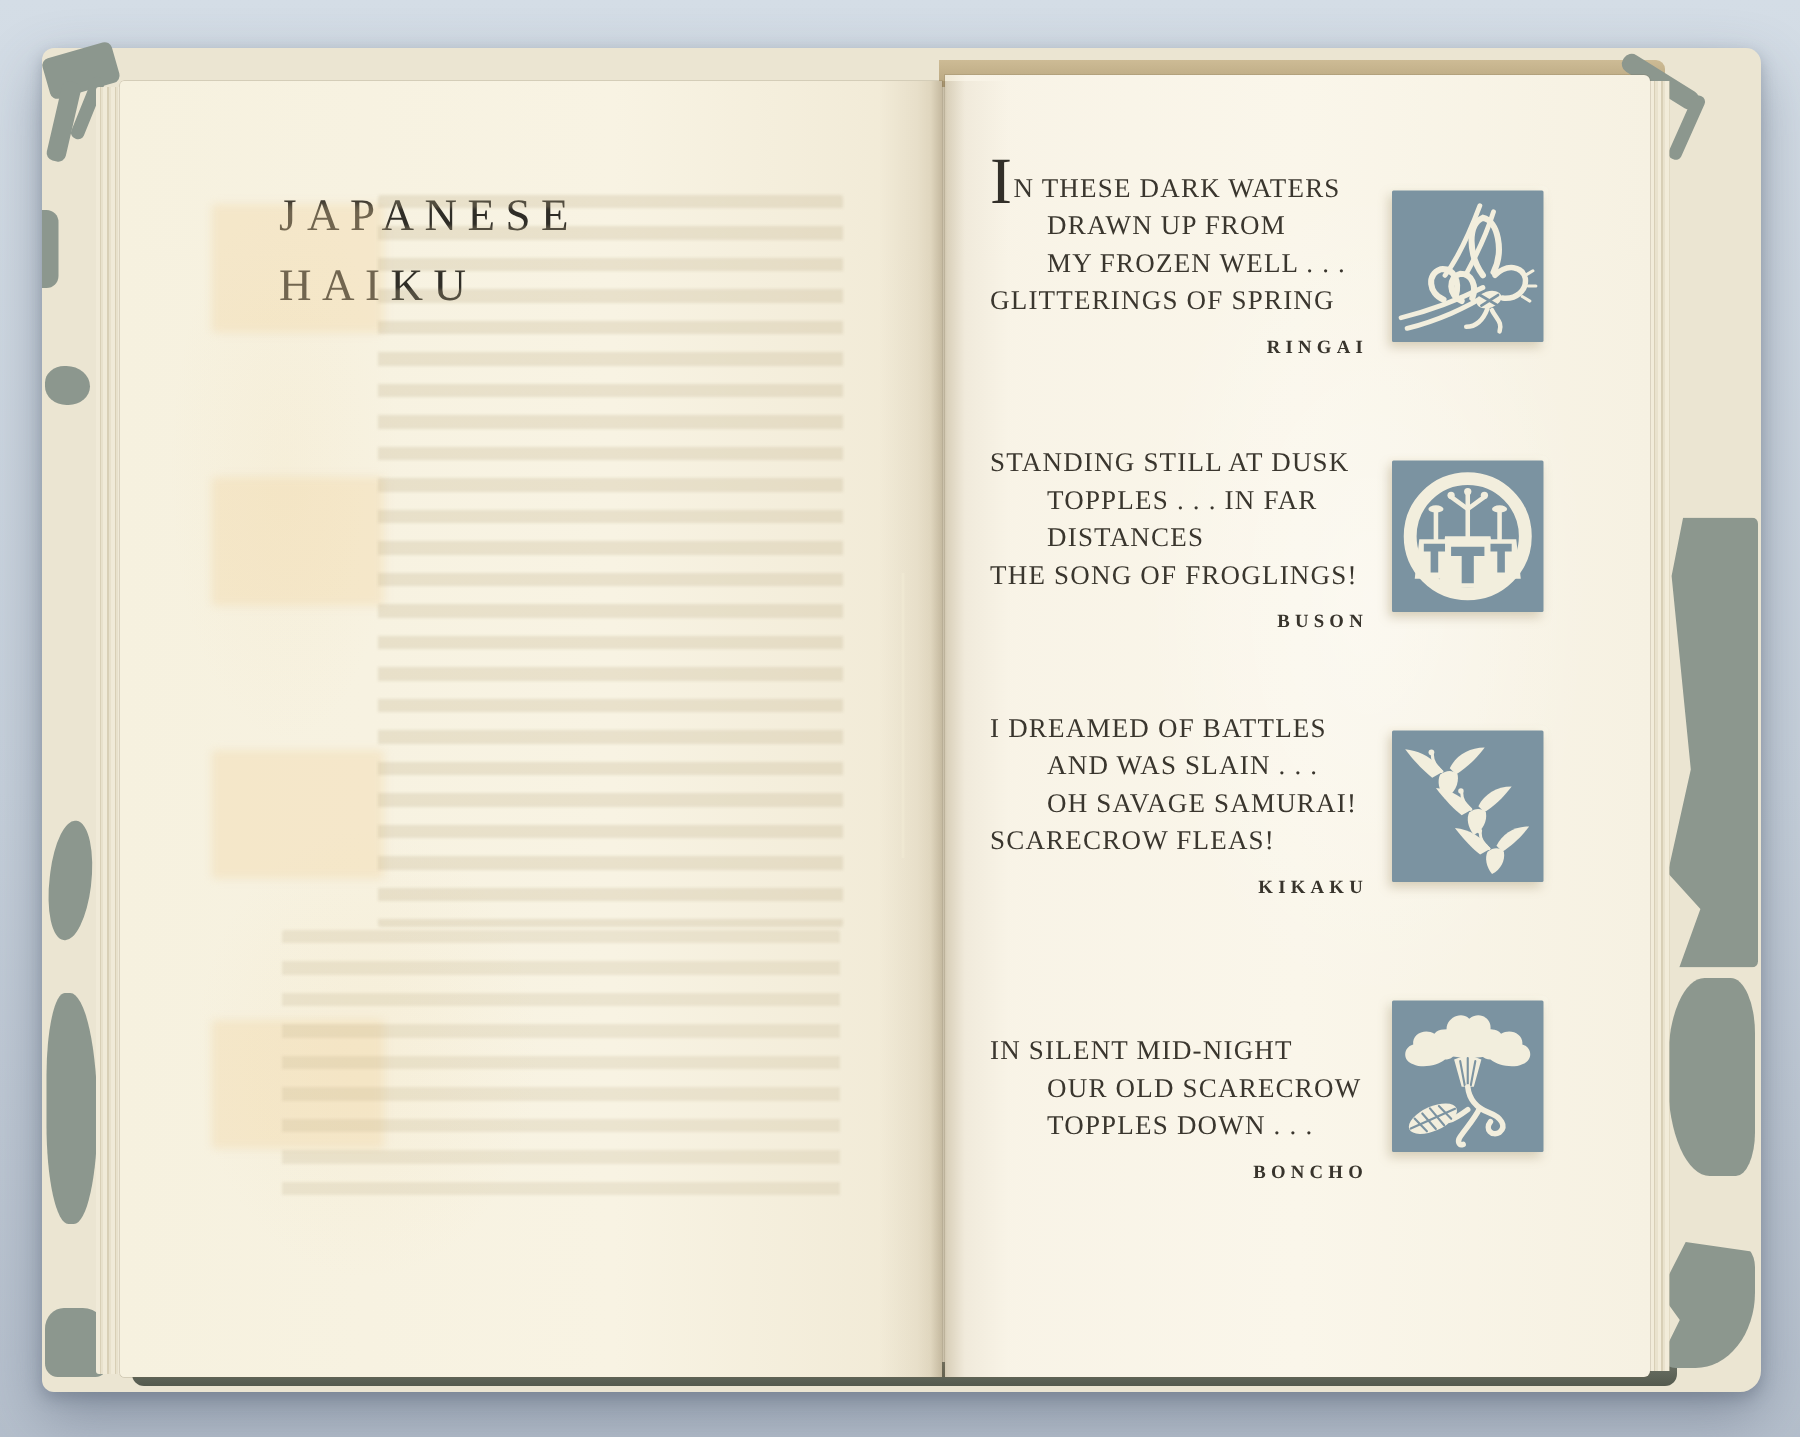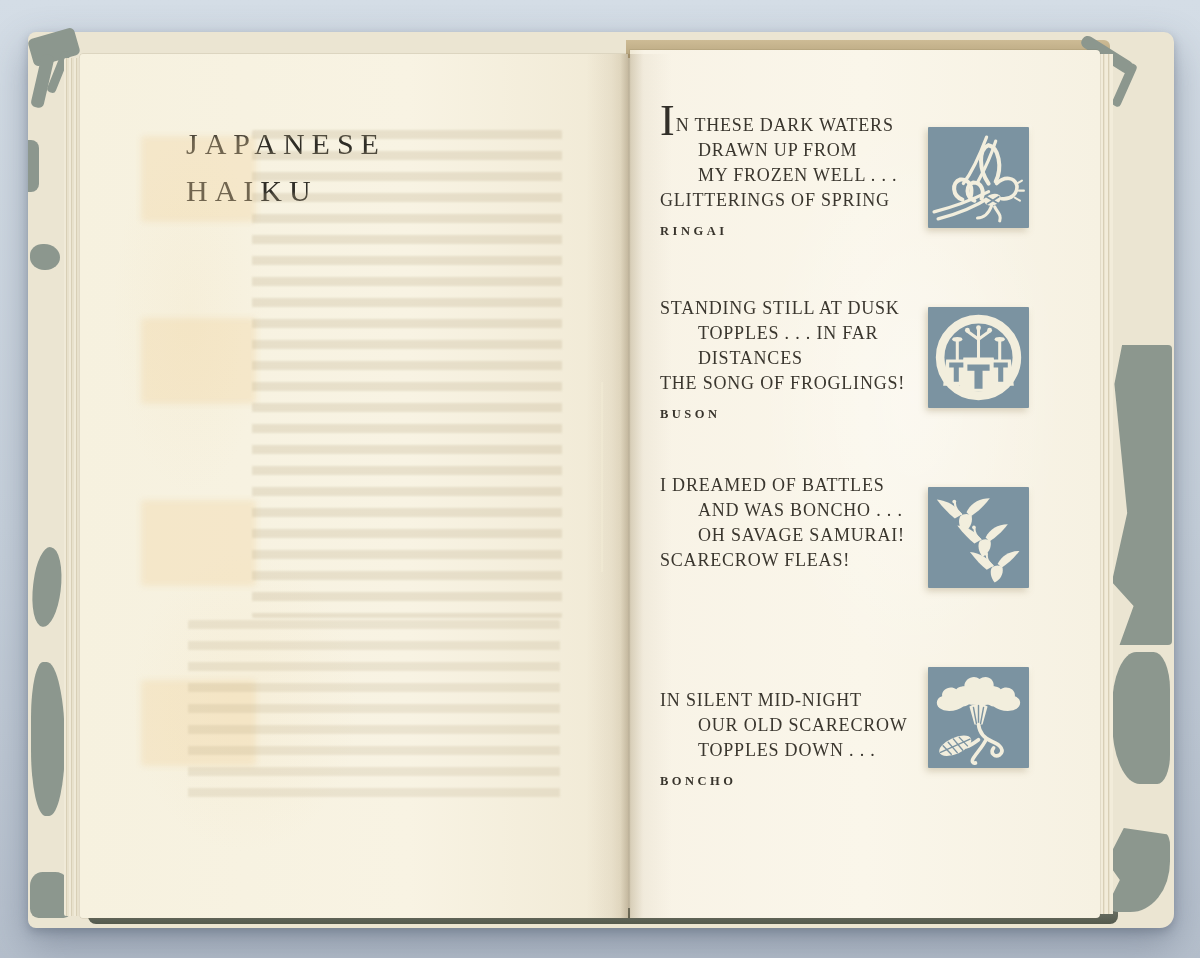--- a/index.html
+++ b/index.html
@@ -72,21 +72,21 @@
   .ghost-square{width:115px;height:86px;background:rgba(240,212,158,0.34);filter:blur(3px);border-radius:3px;}
   .ghost-text{
     background:repeating-linear-gradient(180deg,rgba(187,171,136,0.26) 0 9px,transparent 9px 21px);
     filter:blur(1.1px);border-radius:2px;
   }
   
   .stanza{left:660px;width:252px;color:var(--ink);font-size:18px;line-height:25px;letter-spacing:0.8px;}
   .stanza .ln{white-space:nowrap;}
   .stanza .indent{padding-left:38px;}
   .dropcap{font-size:44px;line-height:10px;position:relative;top:4px;letter-spacing:0;margin-right:1px;color:#322f29;}
-  .author{padding-top:6px;font-size:12.5px;font-weight:bold;letter-spacing:3.5px;text-align:left;color:#38342c;}
+  .author{padding-top:6px;font-size:12.5px;font-weight:bold;letter-spacing:3.5px;text-align:right;color:#38342c;}
   .crest{
     left:928px;width:101px;height:101px;background:var(--crest-blue);
     box-shadow:-2px 3px 7px rgba(148,128,88,0.35),0 0 0 3px rgba(250,246,234,0.55);
     border-radius:1px;
   }
   .crest svg{display:block;width:100%;height:100%;}
   .sw{stroke:var(--crest-white);fill:none;stroke-linecap:round;}
   .fw{fill:var(--crest-white);}
   .sb{stroke:var(--crest-blue);fill:none;stroke-linecap:round;}
   .fb{fill:var(--crest-blue);}
@@ -147,23 +147,24 @@
   <div class="abs stanza" style="top:296px;">
     <div class="ln">STANDING STILL AT DUSK</div>
     <div class="ln indent">TOPPLES . . . IN FAR</div>
     <div class="ln indent">DISTANCES</div>
     <div class="ln">THE SONG OF FROGLINGS!</div>
     <div class="author">BUSON</div>
   </div>
 
   <div class="abs stanza" style="top:473px;">
     <div class="ln">I DREAMED OF BATTLES</div>
-    <div class="ln indent">AND WAS BONCHO . . .</div>
+    <div class="ln indent">AND WAS SLAIN . . .</div>
     <div class="ln indent">OH SAVAGE SAMURAI!</div>
     <div class="ln">SCARECROW FLEAS!</div>
+    <div class="author">KIKAKU</div>
   </div>
 
   <div class="abs stanza" style="top:688px;">
     <div class="ln">IN SILENT MID-NIGHT</div>
     <div class="ln indent">OUR OLD SCARECROW</div>
     <div class="ln indent">TOPPLES DOWN . . .</div>
     <div class="author">BONCHO</div>
   </div>
 
   <div class="abs crest" style="top:127px;">

